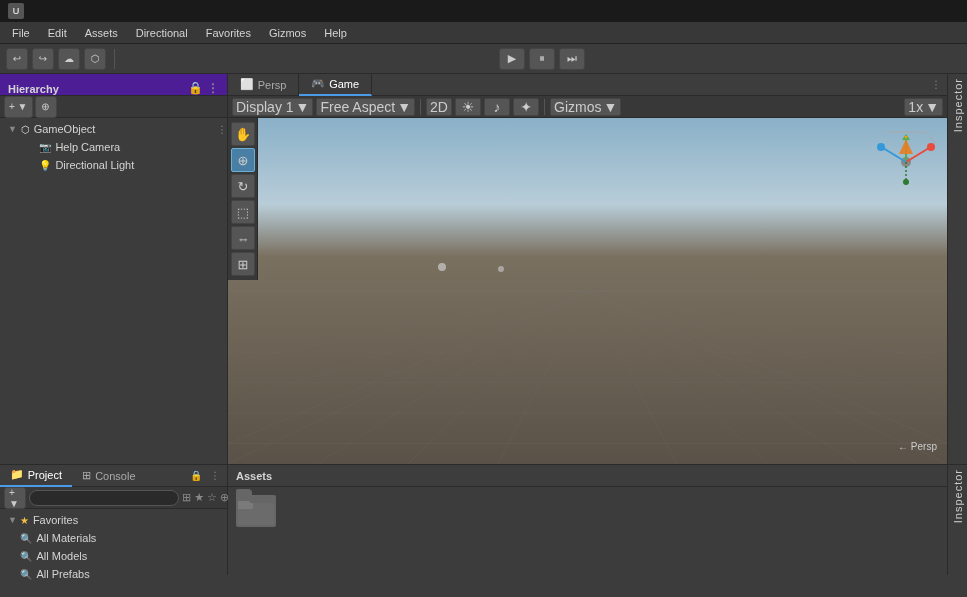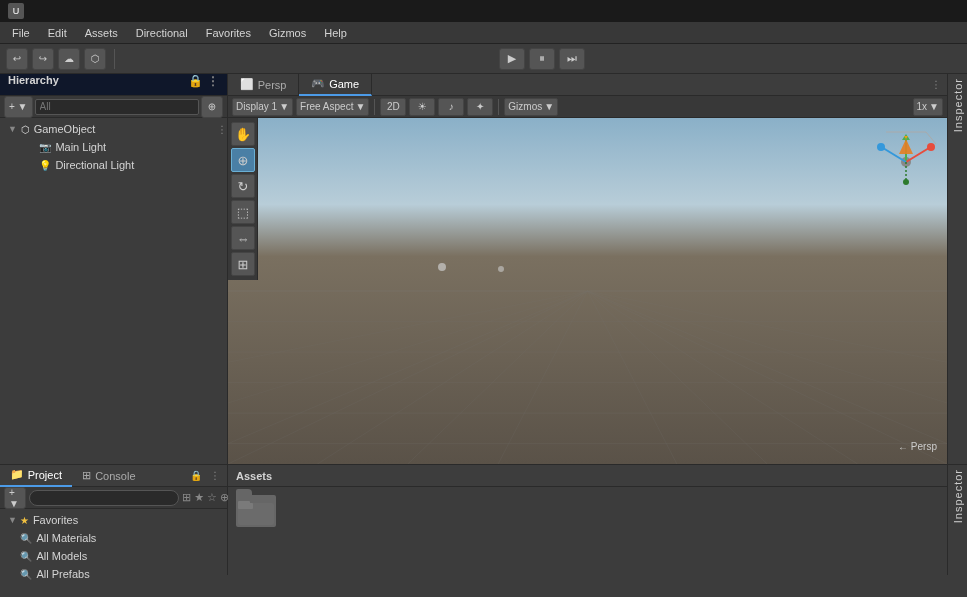--- a/index.html
+++ b/index.html
@@ -111,23 +111,23 @@
     
     #hierarchy-panel {
       width: 228px;
       background: #3c3c3c;
       border-right: 1px solid #2a2a2a;
       display: flex;
       flex-direction: column;
     }
     .panel-header {
       height: 22px;
-      background: #0f172a;
-      display: flex;
-      align-items: flex-start;
+      background: #4c1d95;
+      display: flex;
+      align-items: flex-end;
       padding: 0 8px;
       font-size: 11px;
       font-weight: bold;
       color: #d4d4d4;
       border-bottom: 1px solid #2a2a2a;
       justify-content: space-between;
     }
     .panel-header-left { display: flex; align-items: center; gap: 6px; }
     .lock-icon, .menu-dots {
       font-size: 12px; color: #888; cursor: pointer;
@@ -214,21 +214,21 @@
       height: 18px;
       min-width: 26px;
       background: #555;
       border: 1px solid #444;
       border-radius: 2px;
       display: flex;
       align-items: center;
       justify-content: center;
       cursor: pointer;
       color: #ccc;
-      font-size: 10px;
+      font-size: 14px;
       padding: 0 3px;
       gap: 2px;
     }
     .scene-tool-sep { width: 1px; height: 16px; background: #555; margin: 0 2px; }
 
     .scene-canvas {
       flex: 1;
       position: relative;
       overflow: hidden;
     }
@@ -517,36 +517,35 @@
       <div class="panel-header-left">
         <span>Hierarchy</span>
       </div>
       <div style="display:flex;gap:4px;">
         <span class="lock-icon">🔒</span>
         <span class="menu-dots">⋮</span>
       </div>
     </div>
     <div class="hierarchy-toolbar">
       <div class="toolbar-btn" style="font-size:10px;padding:0 4px;">+ ▼</div>
-      <input class="hier-search" type="text" placeholder="All" style="">
       <div class="toolbar-btn" style="font-size:10px;">⊕</div>
     </div>
     <div class="hierarchy-content">
 
       <div class="hier-item">
         <span class="arrow">▼</span>
         <span class="icon">⬡</span>
         <span>GameObject</span>
         <span style="margin-left:auto;color:#888;font-size:10px;">⋮</span>
       </div>
 
       <div class="hier-item hier-child">
         <span class="arrow" style="visibility:hidden;">▶</span>
         <span class="icon">📷</span>
-        <span>Main Light</span>
+        <span>Help Camera</span>
       </div>
 
       <div class="hier-item hier-child">
         <span class="arrow" style="visibility:hidden;">▶</span>
         <span class="icon">💡</span>
         <span>Directional Light</span>
       </div>
     </div>
   </div>
 

